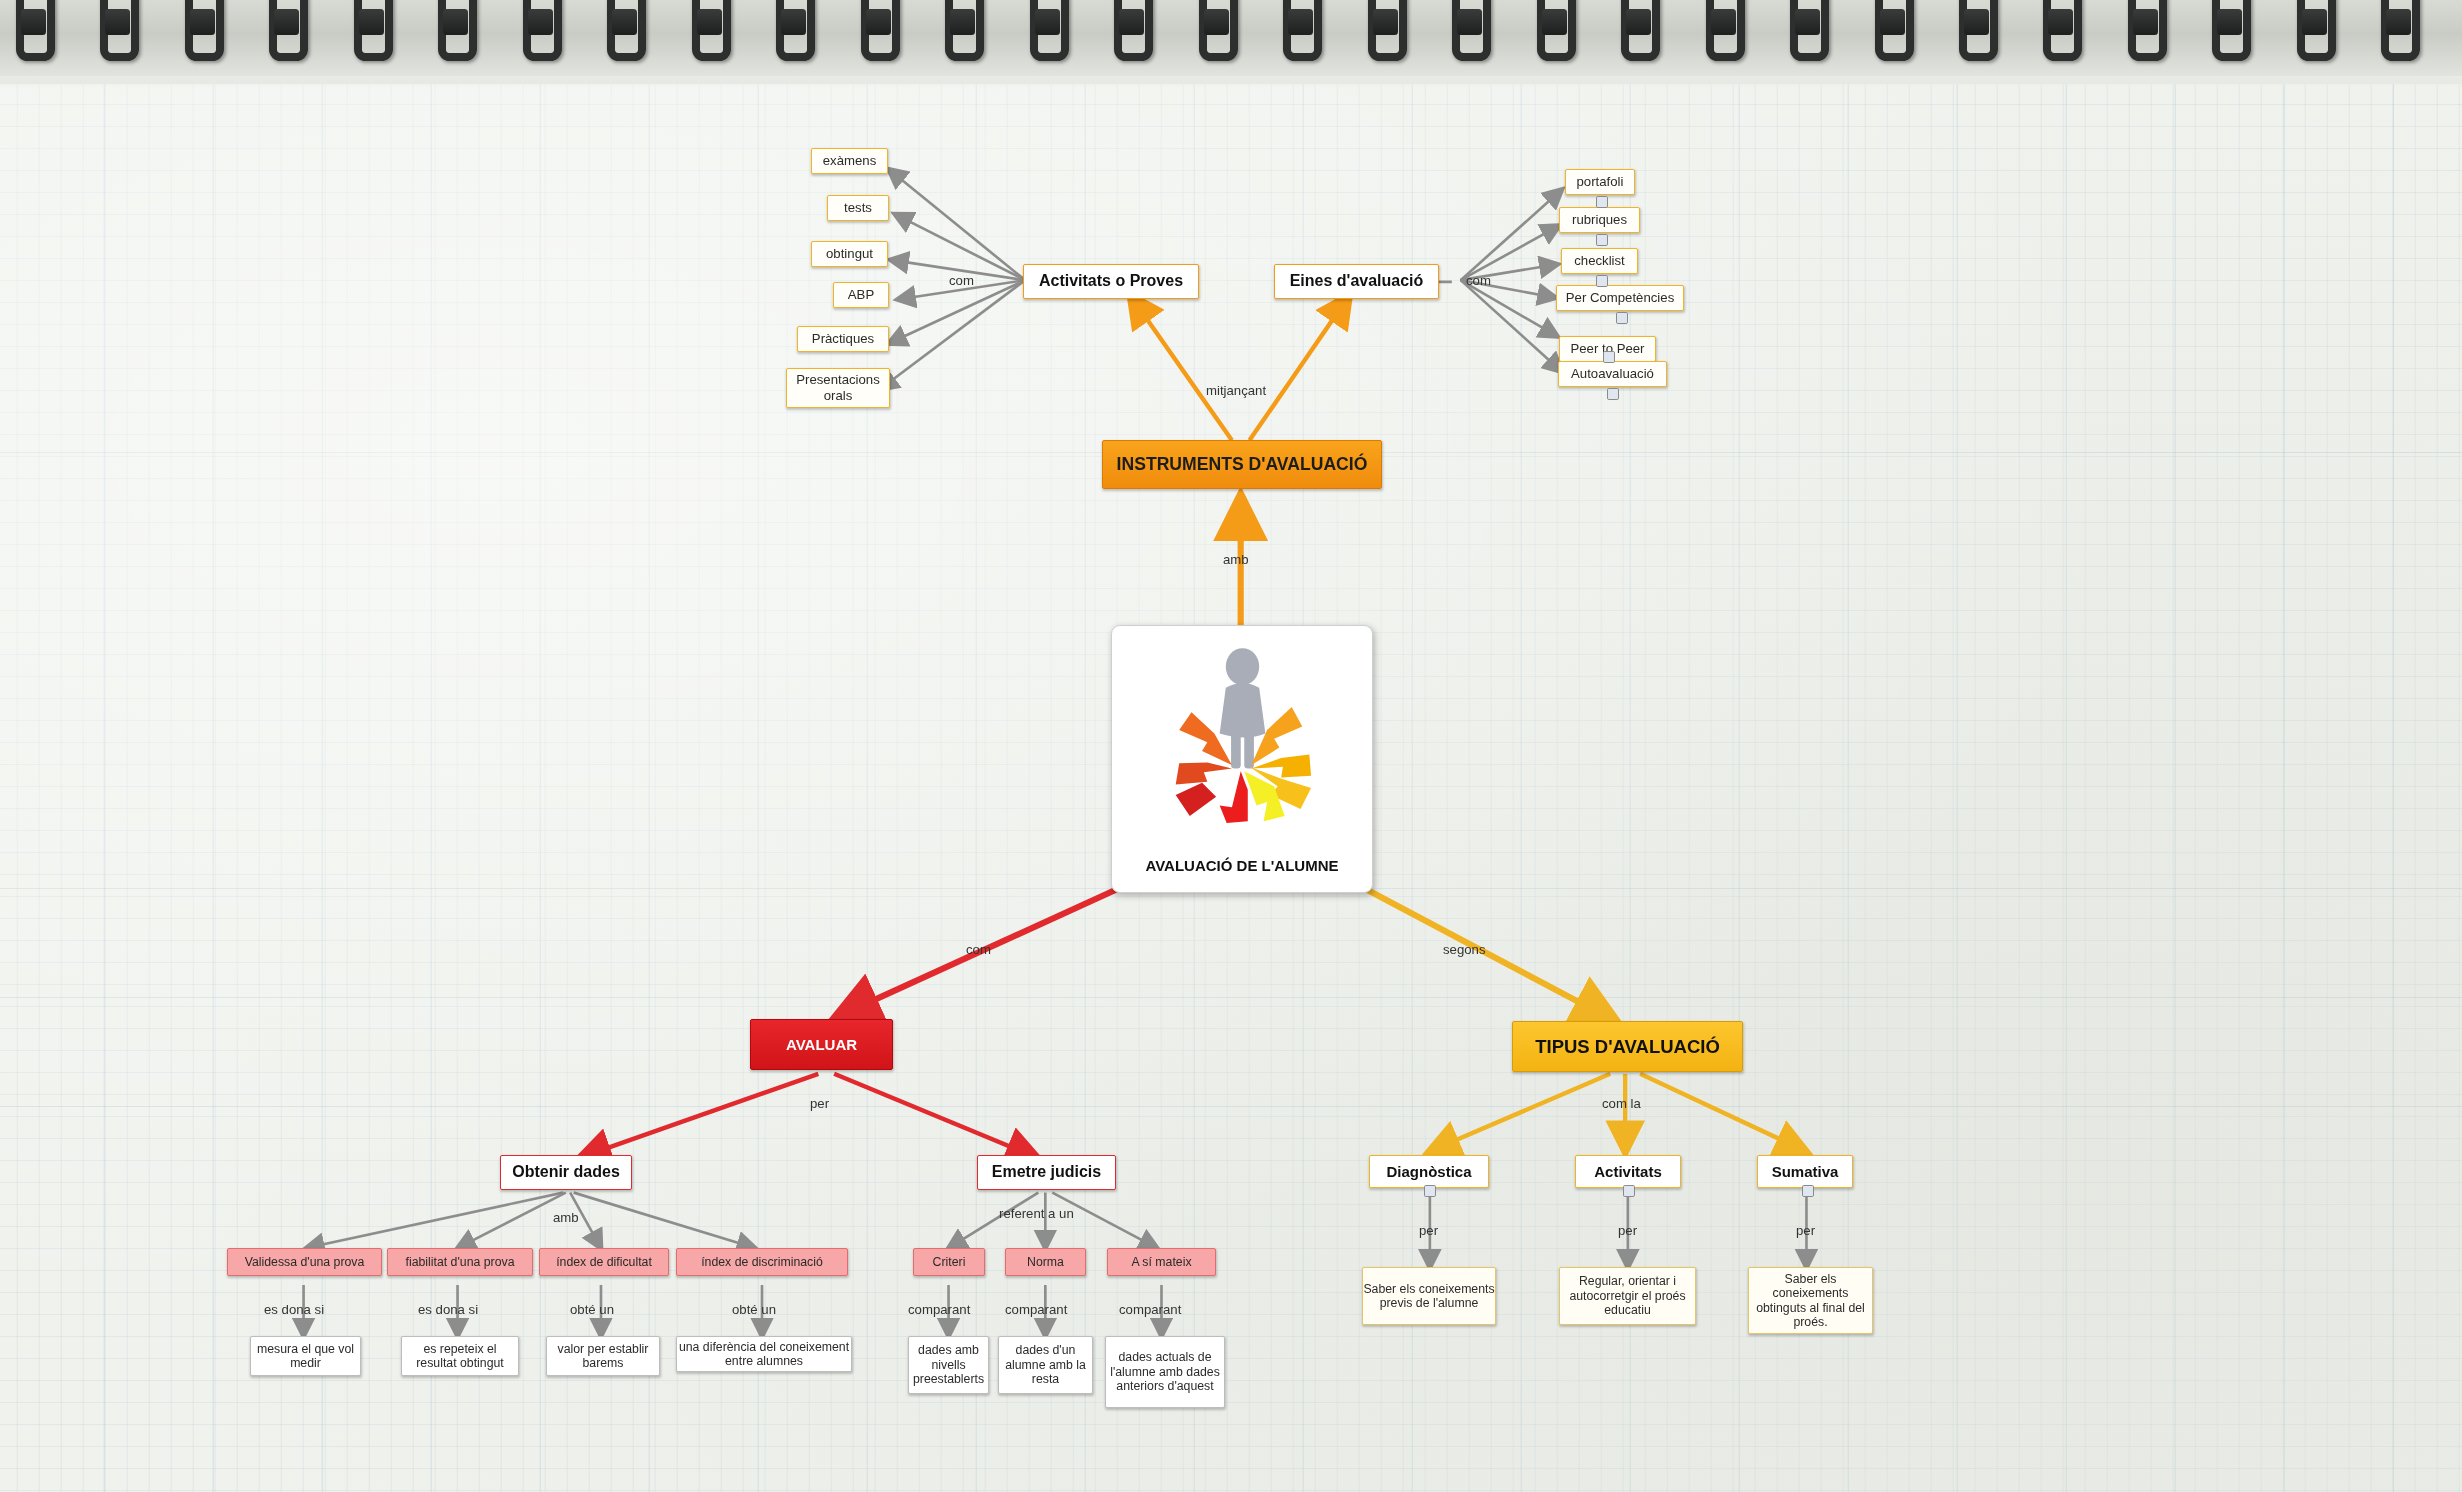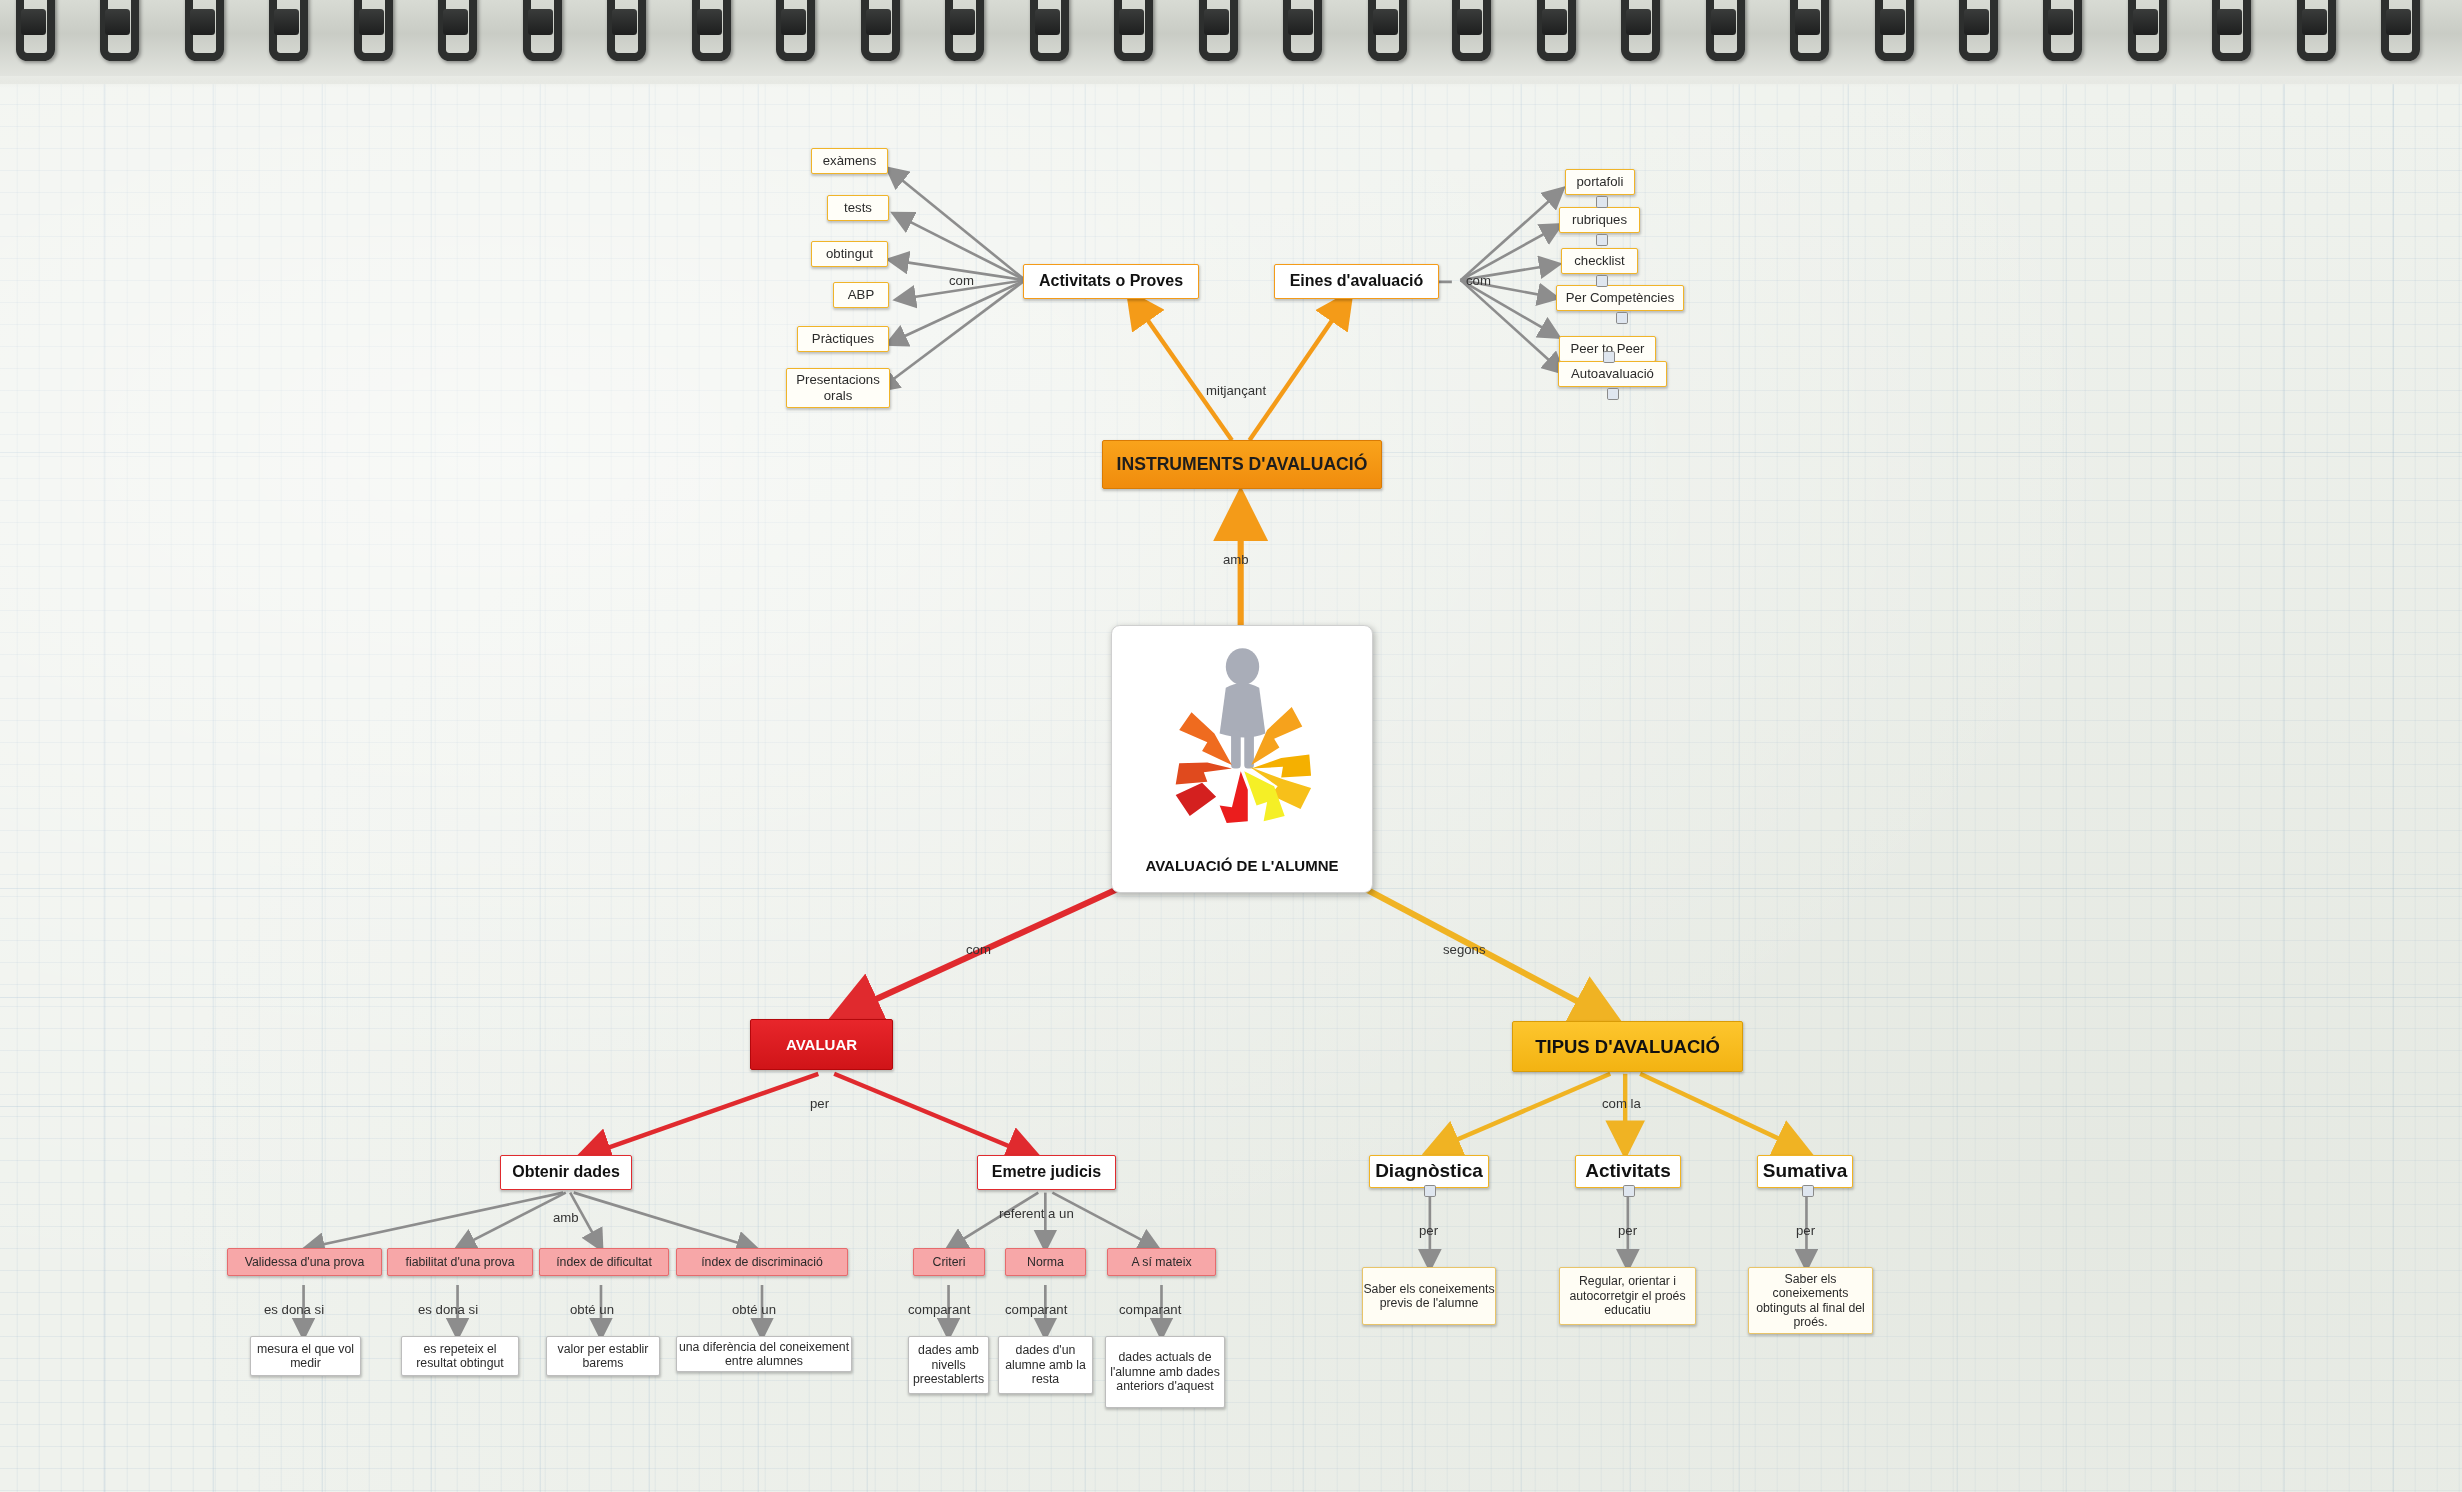--- a/index.html
+++ b/index.html
@@ -86,21 +86,21 @@
   .n-yellow{
     background:linear-gradient(#fdc62e,#f3b312);
     border:0.9px solid #d99c07;color:#111;font-weight:bold;font-size:18.5px;
   }
   
   .n-redline{
     background:#fff;border:1.8px solid #e02a2e;color:#111;font-weight:bold;font-size:16px;
   }
   
   .n-yellowline{
-    background:#fff;border:1.8px solid #f0b323;color:#111;font-weight:bold;font-size:19px;
+    background:#fff;border:1.8px solid #f0b323;color:#111;font-weight:bold;font-size:15px;
   }
   
   .n-pink{
     background:#f7a7a8;border:0.9px solid #e66b6d;color:#2a2a2a;font-size:12.3px;
   }
   
   .n-leaf{
     background:#fff;border:0.9px solid #bdbdbd;color:#2b2b2b;font-size:12.3px;
   }
   .n-leaf-y{

